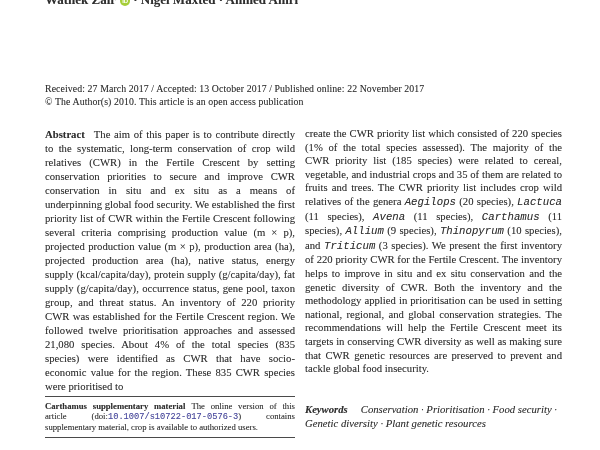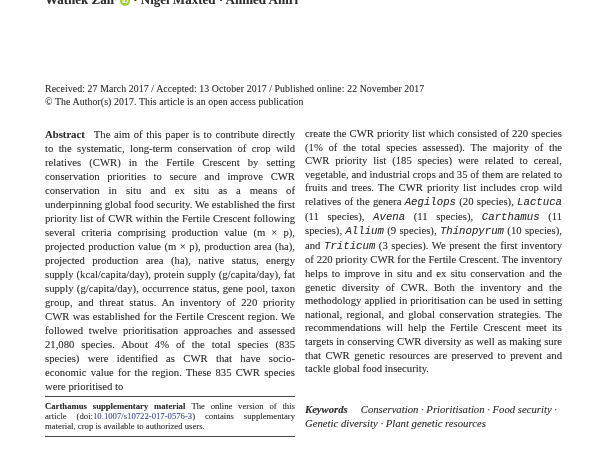--- a/index.html
+++ b/index.html
@@ -78,21 +78,21 @@
     top: 396px;
     width: 250px;
     border-top: 1px solid #4a4a4a;
     border-bottom: 1px solid #4a4a4a;
     padding: 5px 0 4px 0;
     font-size: 8.7px;
     line-height: 9.9px;
     text-align: justify;
   }
   .footnote .fn-label { font-weight: bold; margin-right: 6px; }
-  .doi-link { cursor: pointer; }
+  .doi-link { cursor: pointer; font-family: Liberation Mono, monospace; }
 
   .keywords {
     position: absolute;
     left: 305px;
     top: 403px;
     width: 257px;
     font-size: 10.7px;
     line-height: 13.6px;
     font-style: italic;
   }
@@ -104,21 +104,21 @@
 <body>
 
 <div class="page">
 
   <div class="authors">
     <span>Wathek Zair</span><span class="orcid" style="background: rgb(166, 206, 57);">iD</span><span>· Nigel Maxted · Ahmed Amri</span>
   </div>
 
   <div class="meta">
     <div>Received: 27 March 2017 / Accepted: 13 October 2017 / Published online: 22 November 2017</div>
-    <div>© The Author(s) 2017. This article is an open access publication</div>
+    <div>© The Author(s) 2010. This article is an open access publication</div>
   </div>
 
   <div class="col-left">
     <p><span class="lead-label">Abstract</span><span>The aim of this paper is to contribute directly to the systematic, long-term conservation of crop wild relatives (CWR) in the Fertile Crescent by setting conservation priorities to secure and improve CWR conservation in situ and ex situ as a means of underpinning global food security. We established the first priority list of CWR within the Fertile Crescent following several criteria comprising production value (m × p), projected production value (m × p), production area (ha), projected production area (ha), native status, energy supply (kcal/capita/day), protein supply (g/capita/day), fat supply (g/capita/day), occurrence status, gene pool, taxon group, and threat status. An inventory of 220 priority CWR was established for the Fertile Crescent region. We followed twelve prioritisation approaches and assessed 21,080 species. About 4% of the total species (835 species) were identified as CWR that have socio-economic value for the region. These 835 CWR species were prioritised to</span></p>
   </div>
 
   <div class="col-right">
     <p><span>create the CWR priority list which consisted of 220 species (1% of the total species assessed). The majority of the CWR priority list (185 species) were related to cereal, vegetable, and industrial crops and 35 of them are related to fruits and trees. The CWR priority list includes crop wild relatives of the genera </span><em>Aegilops</em><span> (20 species), </span><em>Lactuca</em><span> (11 species), </span><em>Avena</em><span> (11 species), </span><em>Carthamus</em><span> (11 species), </span><em>Allium</em><span> (9 species), </span><em>Thinopyrum</em><span> (10 species), and </span><em>Triticum</em><span> (3 species). We present the first inventory of 220 priority CWR for the Fertile Crescent. The inventory helps to improve in situ and ex situ conservation and the genetic diversity of CWR. Both the inventory and the methodology applied in prioritisation can be used in setting national, regional, and global conservation strategies. The recommendations will help the Fertile Crescent meet its targets in conserving CWR diversity as well as making sure that CWR genetic resources are preserved to prevent and tackle global food insecurity.</span></p>
   </div>
 

